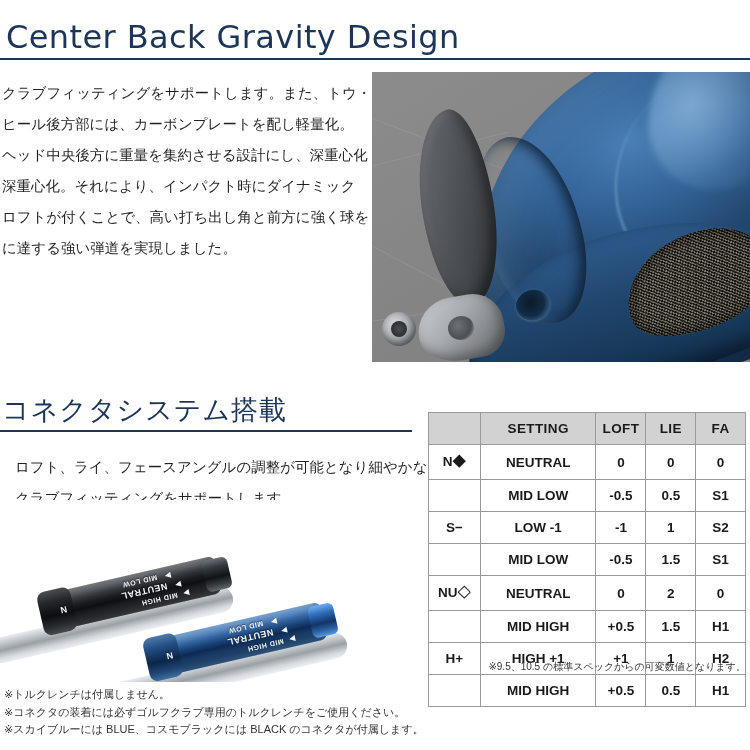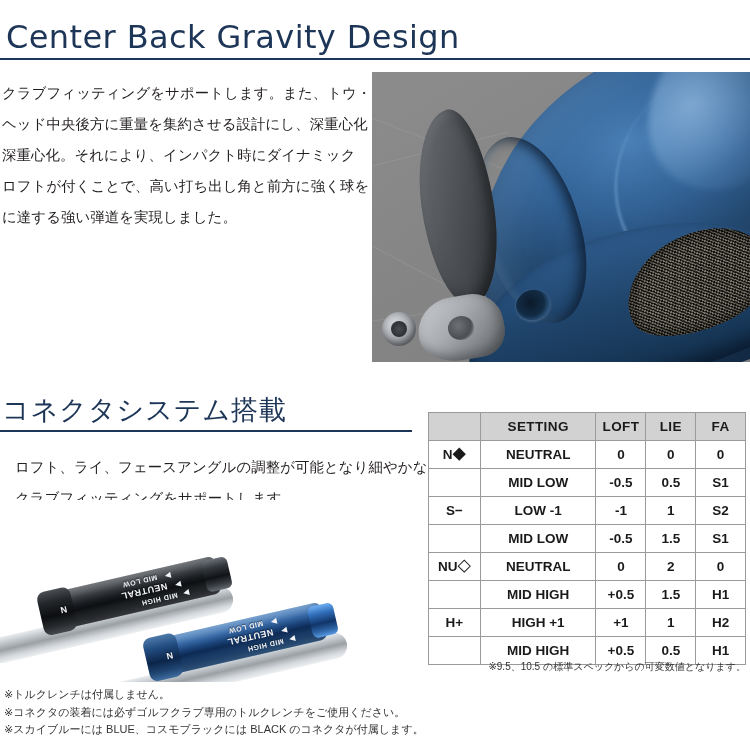--- a/index.html
+++ b/index.html
@@ -334,21 +334,21 @@
     font-weight: 700;
     color: #1a1a1a;
     font-family: "Liberation Sans", sans-serif;
   }
   .spec-table th,
   .spec-table td {
     border: 1px solid #9a9a9a;
     height: 28px;
     text-align: center;
     vertical-align: middle;
-    padding: 0 2px;
+    padding: 8px 2px;
     background: #ffffff;
     white-space: nowrap;
   }
   .spec-table thead th {
     background: #d2d2d2;
     font-weight: 700;
     letter-spacing: .4px;
   }
   .col-code { width: 52px; }
   .col-set  { width: 116px; }
@@ -381,20 +381,21 @@
 </head>
 <body>
 
 <div class="page">
 
   <h1 class="heading-en">Center Back Gravity Design</h1>
   <div class="rule-full"></div>
 
   <div class="body-block" id="desc-main">
     <p>クラブフィッティングをサポートします。また、トウ・</p>
+    <p>ヒール後方部には、カーボンプレートを配し軽量化。</p>
     <p>ヘッド中央後方に重量を集約させる設計にし、深重心化</p>
     <p>深重心化。それにより、インパクト時にダイナミック</p>
     <p>ロフトが付くことで、高い打ち出し角と前方に強く球を</p>
     <p>に達する強い弾道を実現しました。</p>
   </div>
 
   <div class="hero">
     <div class="hero-grid">
       <span class="gl1"></span>
         <span class="gl2"></span>

